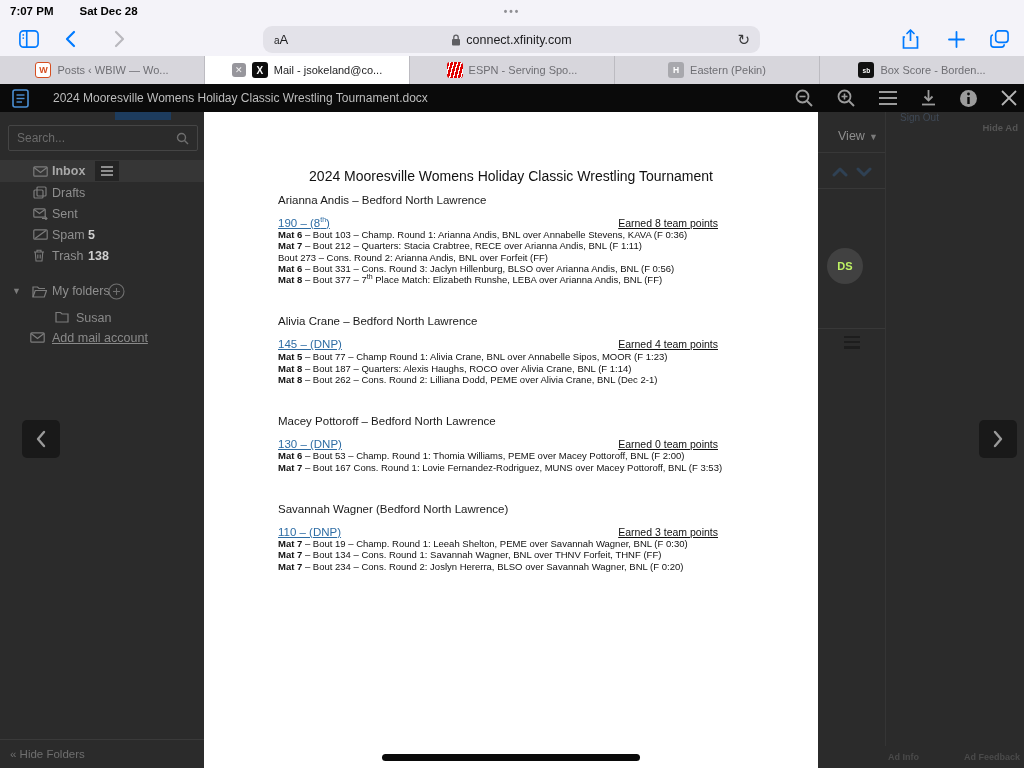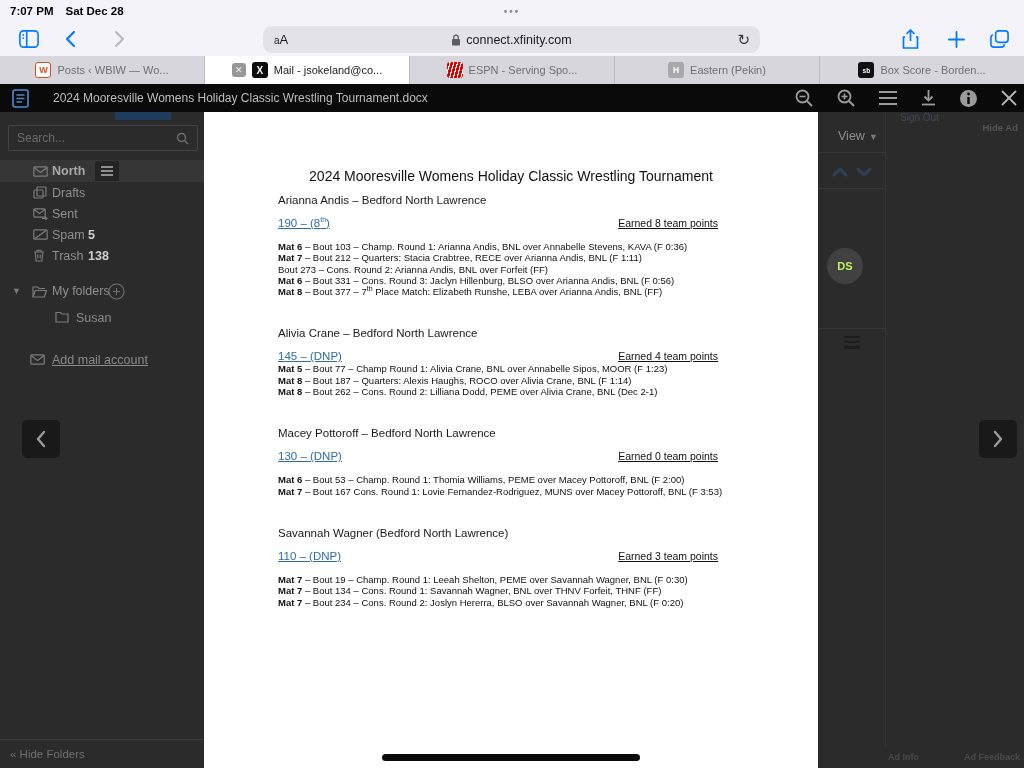--- a/index.html
+++ b/index.html
@@ -3,21 +3,21 @@
 <meta charset="utf-8">
 <style>
   * { margin:0; padding:0; box-sizing:border-box; }
   html,body { width:1024px; height:768px; }
   body { font-family:"Liberation Sans", sans-serif; background:#2b2b2b; overflow:hidden; }
   .screen { position:absolute; inset:0; width:1024px; height:768px; }
 
   
   .statusbar { position:absolute; left:0; top:0; width:1024px; height:22px; background:#f4f3f9;
     display:flex; align-items:center; font-size:11.5px; font-weight:700; color:#000; }
-  .sb-left { margin-left:10px; display:flex; gap:12px; }
+  .sb-left { margin-left:10px; display:flex; gap:26px; }
   .sb-center { position:absolute; left:0; right:0; text-align:center; color:#8e8e93; font-size:10px; letter-spacing:2px; font-weight:700;}
   .sb-right { position:absolute; right:8px; top:16px; height:22px; display:flex; align-items:flex-end; }
   .sig { display:flex; align-items:flex-end; gap:1.5px; height:10px; }
   .sig i { display:block; width:2.5px; background:#000; border-radius:1px; }
   .batt { position:relative; width:24px; height:11px; border:1px solid rgba(0,0,0,.4); border-radius:3px; padding:1px; }
   .batt .fill { width:100%; height:100%; background:#65c466; border-radius:1.5px; }
   .batt .cap { position:absolute; right:-3px; top:3px; width:2px; height:4px; background:rgba(0,0,0,.4); border-radius:0 2px 2px 0; }
   .batt svg { position:absolute; left:5px; top:-1px; }
 
   
@@ -77,21 +77,21 @@
   .burger i { display:block; width:12px; height:1.8px; background:#8f8f8f; }
   .myfolders { position:absolute; left:0; top:168px; width:204px; font-size:12.5px; }
   .mf-row { position:relative; height:22px; display:flex; align-items:center; }
   .caret { position:absolute; left:12px; color:#7c7c7c; font-size:9px; }
   .mf-row .ficon { position:absolute; left:32px; color:#7c7c7c; display:flex; }
   .mf-row .flabel { position:absolute; left:52px; color:#8f8f8f; }
   .plus-circ { position:absolute; left:108px; display:flex; color:#6f6f6f; }
   .sub-row { position:relative; height:22px; margin-top:6px; }
   .sub-row .ficon { position:absolute; left:55px; top:3px; color:#7c7c7c; display:flex; }
   .sub-row .flabel { position:absolute; left:76px; top:3px; color:#8a8a8a; }
-  .addmail { position:absolute; left:0; top:240px; width:180px; height:20px; }
+  .addmail { position:absolute; left:0; top:218px; width:180px; height:20px; }
   .addmail .ficon { position:absolute; left:30px; top:2px; color:#7c7c7c; display:flex; }
   .addmail .flabel { position:absolute; left:52px; top:1px; color:#8a8a8a; font-size:12.5px; text-decoration:underline; }
   .hide-folders { position:absolute; left:10px; bottom:8px; font-size:11.5px; color:#6f6f6f; }
   .lp-divider { position:absolute; left:0; bottom:28px; width:204px; height:1px; background:#3a3a3a; }
   .nav-chev { position:absolute; width:38px; height:38px; background:#191919; border-radius:5px;
     display:flex; align-items:center; justify-content:center; }
   .nav-chev.left { left:22px; top:308px; }
   .nav-chev.right { right:7px; top:308px; }
 
   
@@ -110,21 +110,21 @@
   .adfeedback { position:absolute; right:4px; bottom:6px; font-size:9px; color:#4a4a4a; font-weight:700; }
 
   
   .doc-title { text-align:center; font-size:14px; color:#111; }
   .sec { margin-top:30px; }
   .sec:first-of-type { margin-top:10px; }
   .sec-h { font-size:11.5px; color:#1a1a1a; }
   .linkrow { display:flex; justify-content:space-between; align-items:baseline; margin-top:11px; padding-right:26px; }
   .wlink { font-size:11.5px; color:#2d6ca4; text-decoration:underline; }
   .earned { font-size:10.5px; color:#111;text-decoration:underline; }
-  .bouts { margin-top:12px; }
+  .bouts { }
   .bouts.nogap { margin-top:1px; }
   .bout { font-size:9.5px; line-height:11.3px; color:#111; }
   .bout .b { font-weight:700; }
   sup { font-size:7px; line-height:0; }
 
   .home-indicator { position:absolute; left:382px; top:754px; width:258px; height:7px; border-radius:4px; background:#0a0a0a; z-index:9; }
 </style>
 </head>
 <body>
 
@@ -297,21 +297,21 @@
       </span>
     </div>
     <div class="folders">
         <div class="frow selected">
           <span class="ficon">
             <svg width="15" height="11" viewBox="0 0 15 11">
               <rect x="0.8" y="0.8" width="13.4" height="9.4" rx="1" fill="none" stroke="currentColor" stroke-width="1.2"></rect>
               <path d="M1 1.5 L7.5 6.5 L14 1.5" fill="none" stroke="currentColor" stroke-width="1.2"></path>
             </svg>
           </span>
-          <span class="flabel">North</span>
+          <span class="flabel">Inbox</span>
           <span class="burger">
             <i></i>
             <i></i>
             <i></i>
           </span>
         </div>
         <div class="frow">
           <span class="ficon">
             <svg width="14" height="13" viewBox="0 0 14 13">
               <rect x="4" y="1" width="9" height="9" rx="1" fill="none" stroke="currentColor" stroke-width="1.2"></rect>

